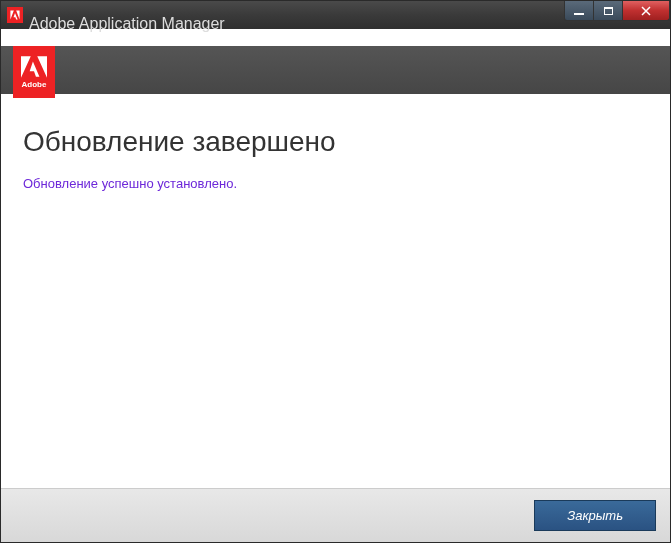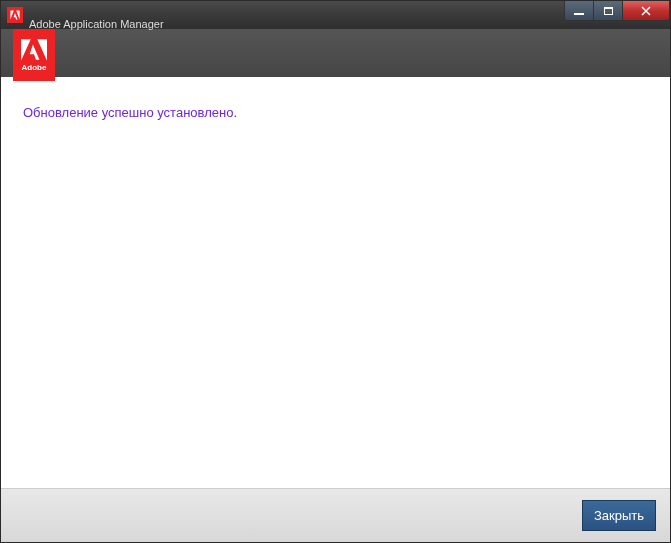--- a/index.html
+++ b/index.html
@@ -38,21 +38,21 @@
       display: flex;
       align-items: center;
       justify-content: center;
     }
     .titlebar-icon svg {
       width: 10px;
       height: 10px;
     }
     .titlebar-text {
       color: #ddd;
-      font-size: 11px;
+      font-size: 16px;
       flex: 1;
       margin-top: 18px;
     }
     .win-controls {
       display: flex;
       height: 20px;
       margin-top: -8px;
     }
     .win-btn {
       width: 30px;
@@ -89,20 +89,21 @@
       height: 8px;
       border: 1px solid #fff;
       border-top: 2px solid #fff;
     }
     .header-bar {
       height: 48px;
       background: linear-gradient(to bottom, #555 0%, #464646 100%);
       display: flex;
       align-items: flex-start;
       padding-left: 12px;
+      margin-top: 17px;
     }
     .adobe-logo {
       width: 42px;
       height: 52px;
       background: #ed2224;
       margin-top: 0;
       display: flex;
       flex-direction: column;
       align-items: center;
       justify-content: center;
@@ -142,23 +143,24 @@
       display: flex;
       align-items: center;
       justify-content: flex-end;
       padding-right: 14px;
     }
     .close-button {
       background: linear-gradient(to bottom, #3a6a9a 0%, #2a5282 100%);
       color: #fff;
       border: 1px solid #1a3a5a;
       font-size: 13px;
-      padding: 7px 11px;
+      padding: 7px 32px;
       cursor: pointer;
       font-family: inherit;
+      font-style: italic;
     }
   </style>
 </head>
 <body>
 
 <div class="window">
   <div class="titlebar">
     <div class="titlebar-icon">
       <svg viewBox="0 0 24 24">
           <path fill="#fff" d="M14.8 1h8.2v22L14.8 1zM1 1h8.2L1 23V1zm7.4 16.5h4.4l2 5.5h3.6L12 7l-3.6 10.5z"></path>
@@ -183,19 +185,20 @@
   <div class="header-bar">
     <div class="adobe-logo">
       <svg viewBox="0 0 24 20">
           <path fill="#fff" d="M15 0h9v20L15 0zM0 0h9L0 20V0zm8 14h4l1.8 5h3.2L11 5l-3 9z"></path>
         </svg>
       <div class="adobe-logo-text">Adobe</div>
     </div>
   </div>
 
   <div class="content">
+    <h1 class="main-title">Обновление завершено</h1>
     <p class="message">Обновление успешно установлено.</p>
   </div>
 
   <div class="footer">
     <button class="close-button">Закрыть</button>
   </div>
 </div>
 
 </body></html>

